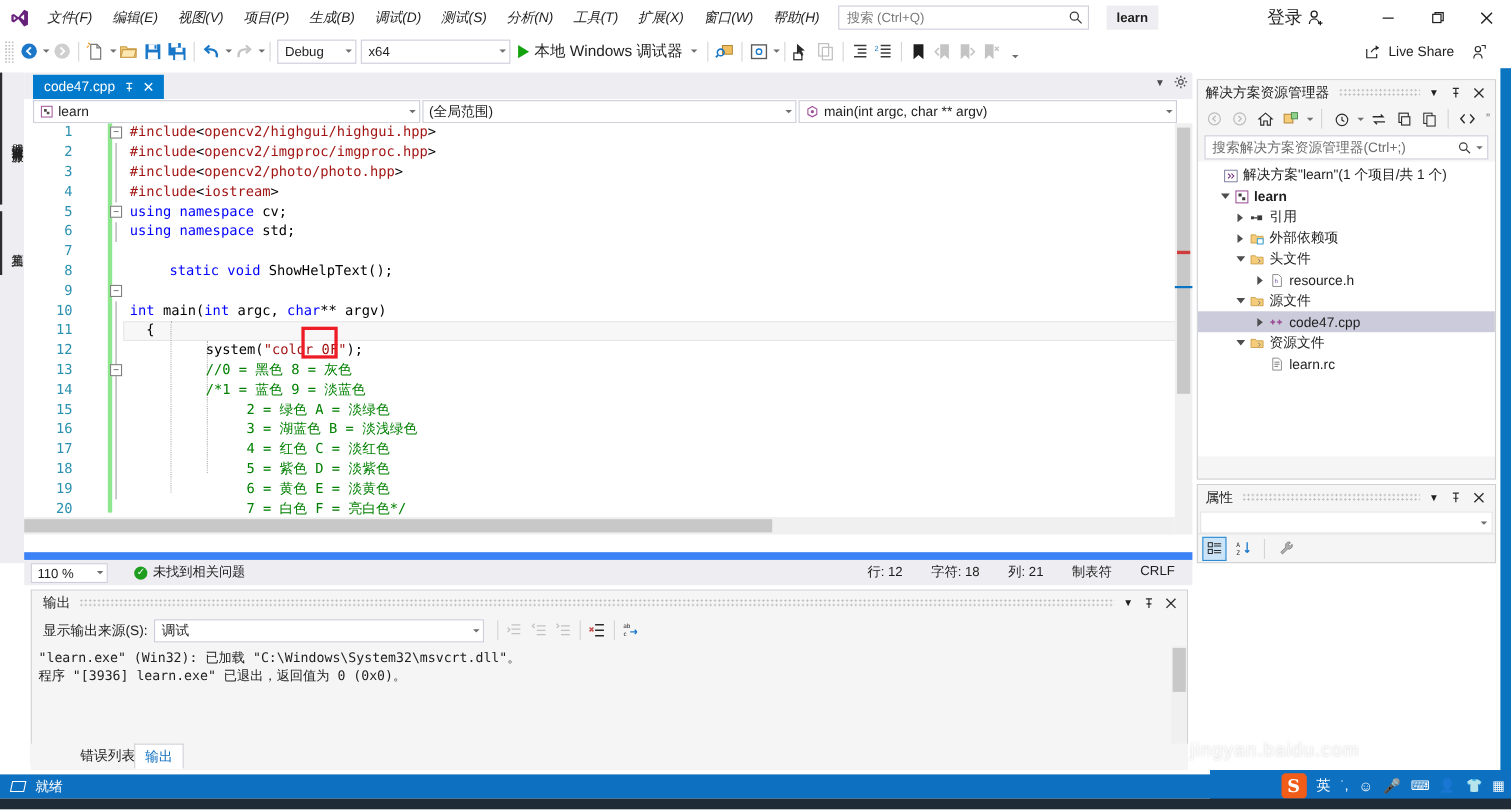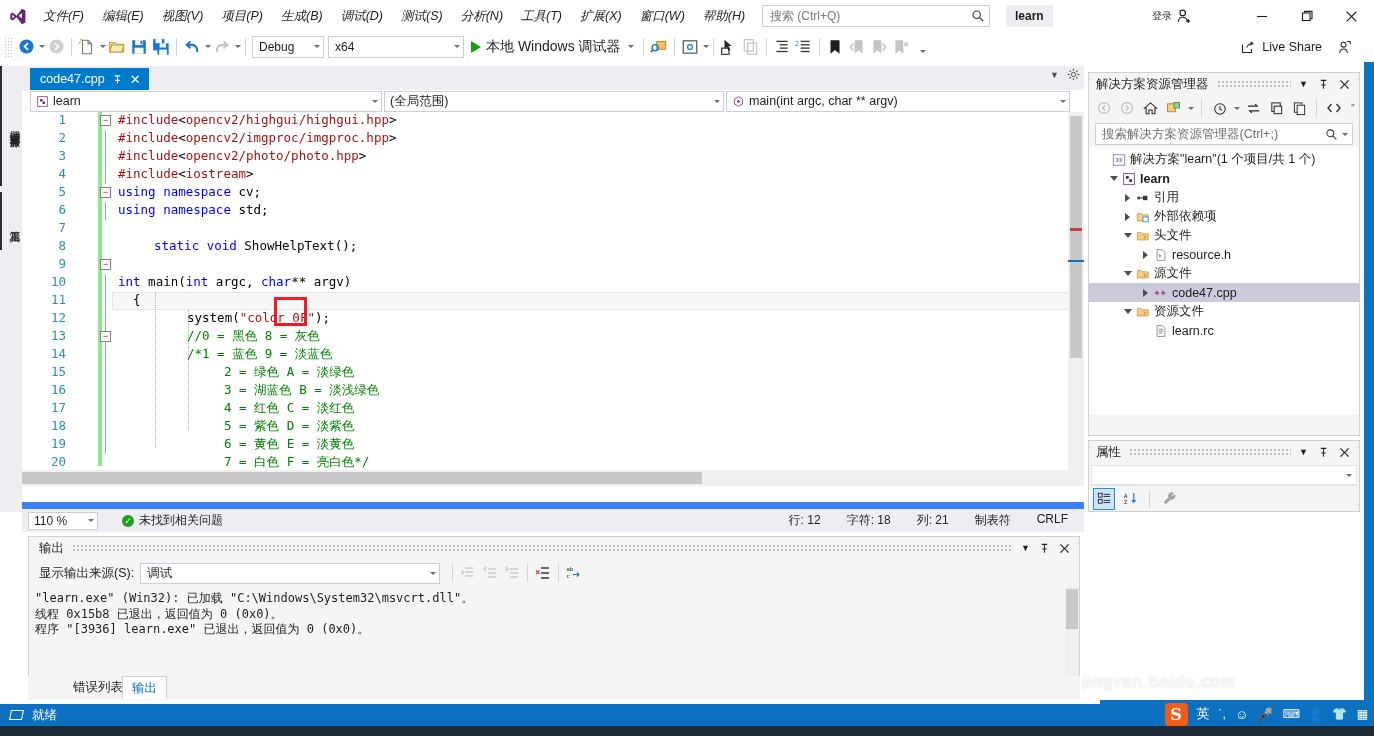--- a/index.html
+++ b/index.html
@@ -35,21 +35,21 @@
   }
   .search-box input::placeholder { color:#7a7a7a; }
   .mag { width:14px; height:14px; flex:none; }
 
   .proj-chip {
     position:absolute; left:1006px; top:5px; height:22px; line-height:22px;
     background:#eeeef2; font-weight:bold; font-size:12px; padding:0 9px; color:#1e1e1e;
   }
   .signin {
     position:absolute; left:1152px; top:5px; height:22px; display:flex; align-items:center; gap:4px;
-    font-size:10px; color:#1e1e1e;
+    font-size:16px; color:#1e1e1e;
   }
   .win-btns { position:absolute; right:0; top:0; height:32px; display:flex; }
   .win-btn { width:45px; height:32px; display:flex; align-items:center; justify-content:center; }
 
   
   .toolbar {
     position:absolute; left:0; top:32px; width:1374px; height:30px;
     background:#ffffff; display:flex; align-items:center; border-bottom:1px solid #ffffff;
   }
   .grip { width:9px; height:20px; margin:0 2px 0 4px;
@@ -678,21 +678,20 @@
         <svg width="16" height="16" viewBox="0 0 16 16">
           <text x="0.5" y="6" font-size="5.5" fill="#2a2a2a" font-family="monospace">ab</text>
           <text x="0.5" y="13" font-size="5.5" fill="#2a2a2a" font-family="monospace">c</text>
           <path d="M7 9.5h6M13 9.5l-2-2M13 9.5l-2 2" fill="none" stroke="#1b78c8" stroke-width="1.2"></path>
           </svg>
       </div>
     </div>
 
     <div class="out-body">
       <div>"learn.exe" (Win32): 已加载 "C:\Windows\System32\msvcrt.dll"。</div>
-      <div>线程 0x15b8 已退出，返回值为 0 (0x0)。</div>
       <div>程序 "[3936] learn.exe" 已退出，返回值为 0 (0x0)。</div>
     </div>
     <div class="out-scroll">
       <div style="position:absolute;left:1px;top:2px;width:12px;height:40px;background:#c8c8c8"></div>
     </div>
   </div>
 
   <div class="bottom-tabs">
     <div class="btab" style="left:36px">错误列表</div>
     <div class="btab sel" style="left:94px">输出</div>

